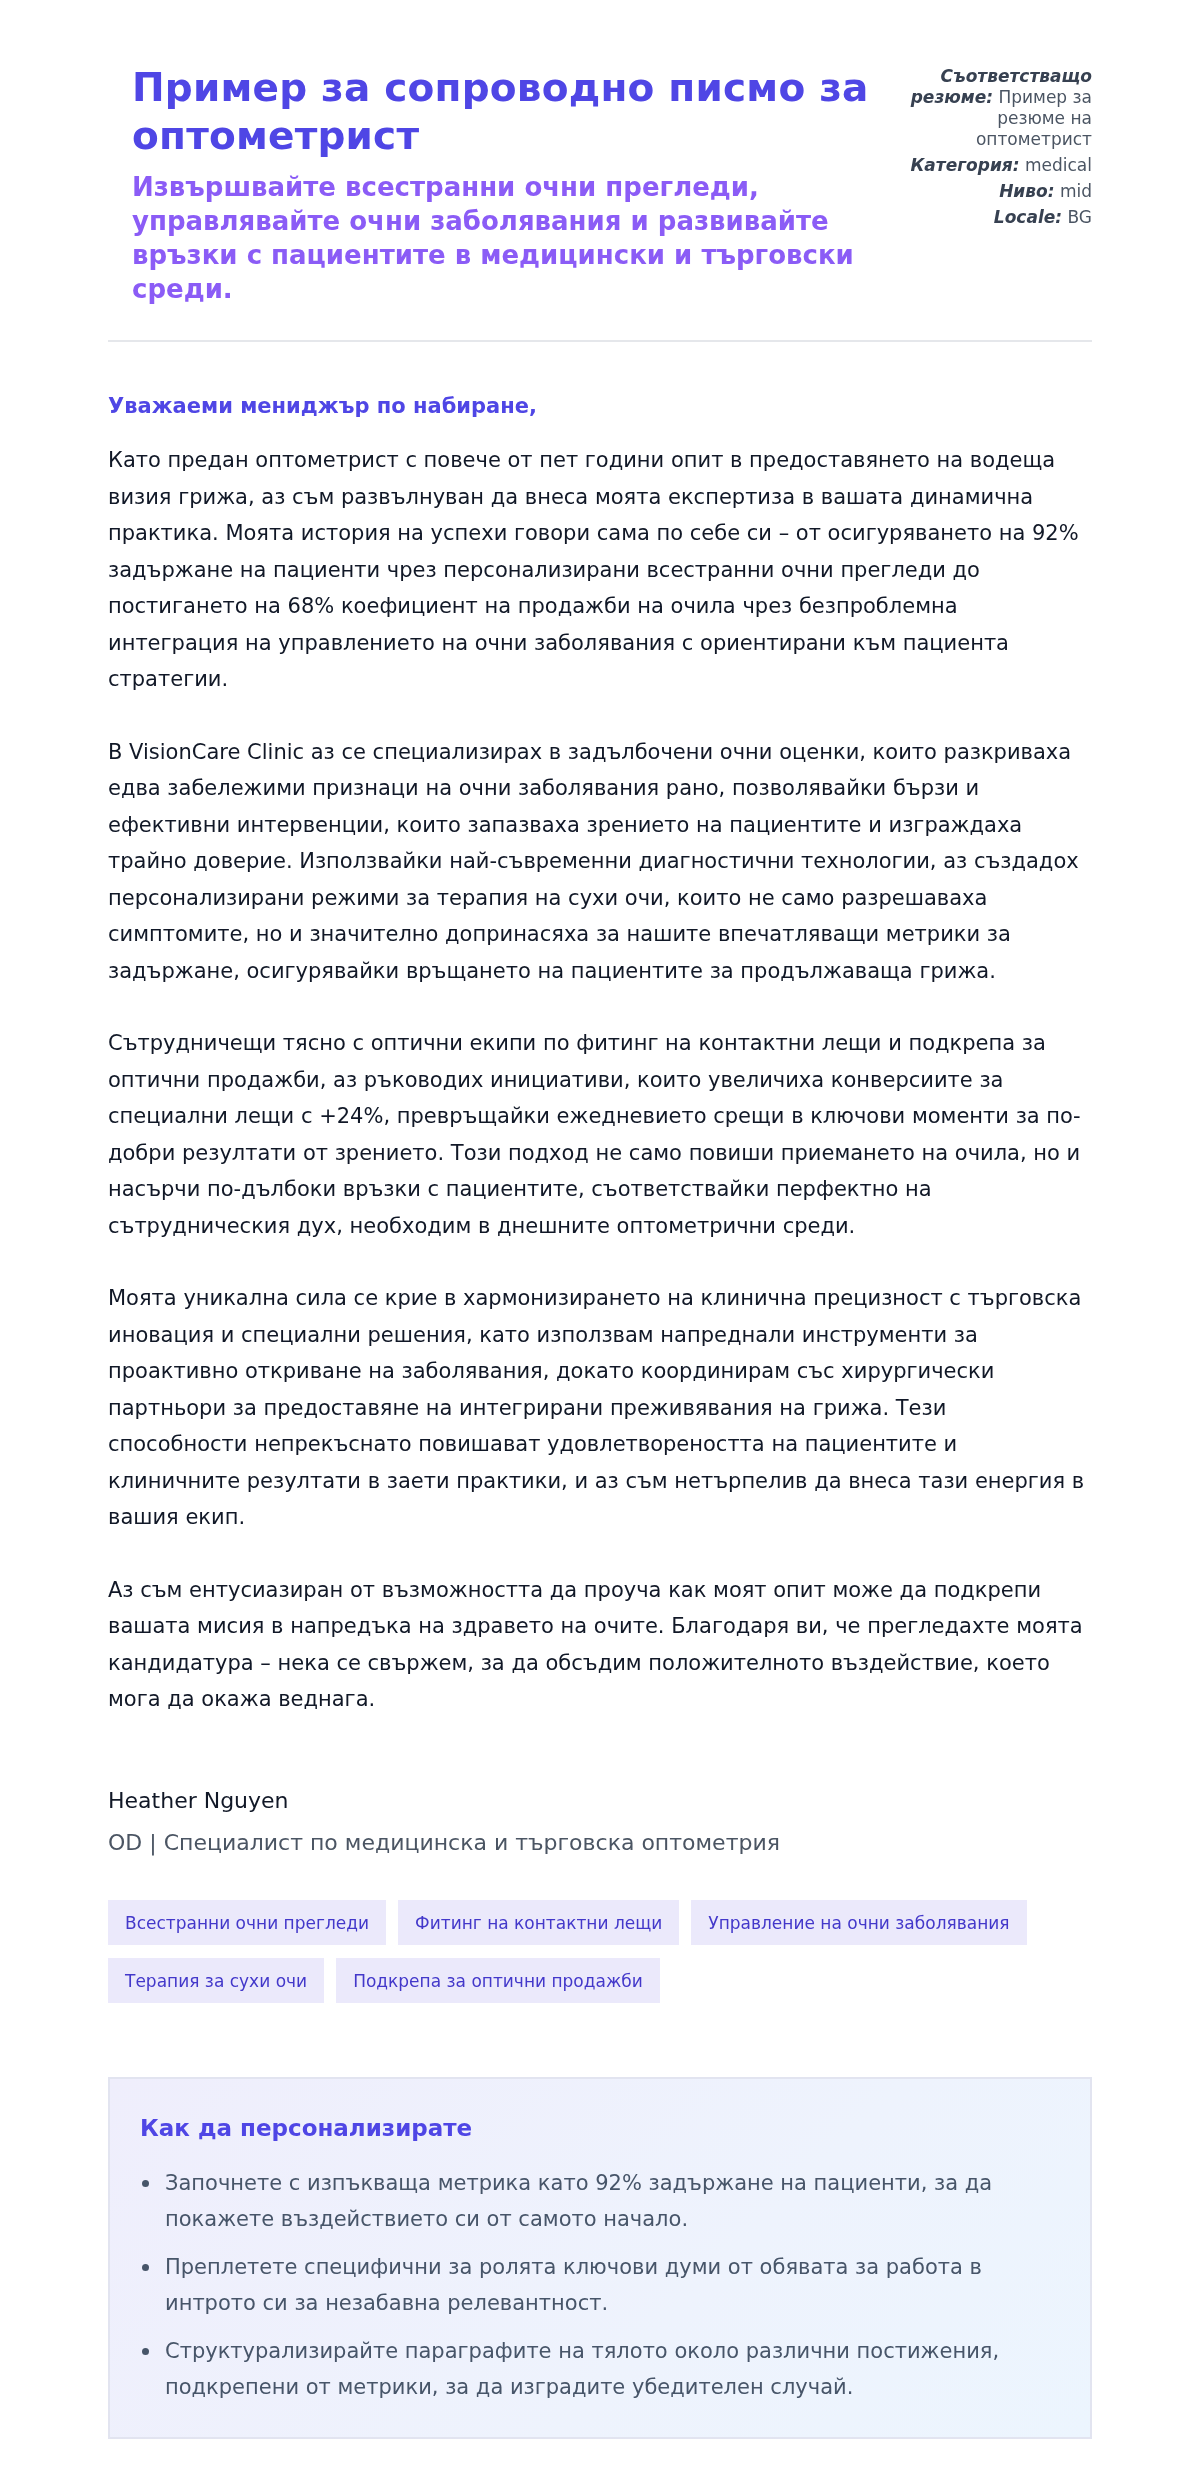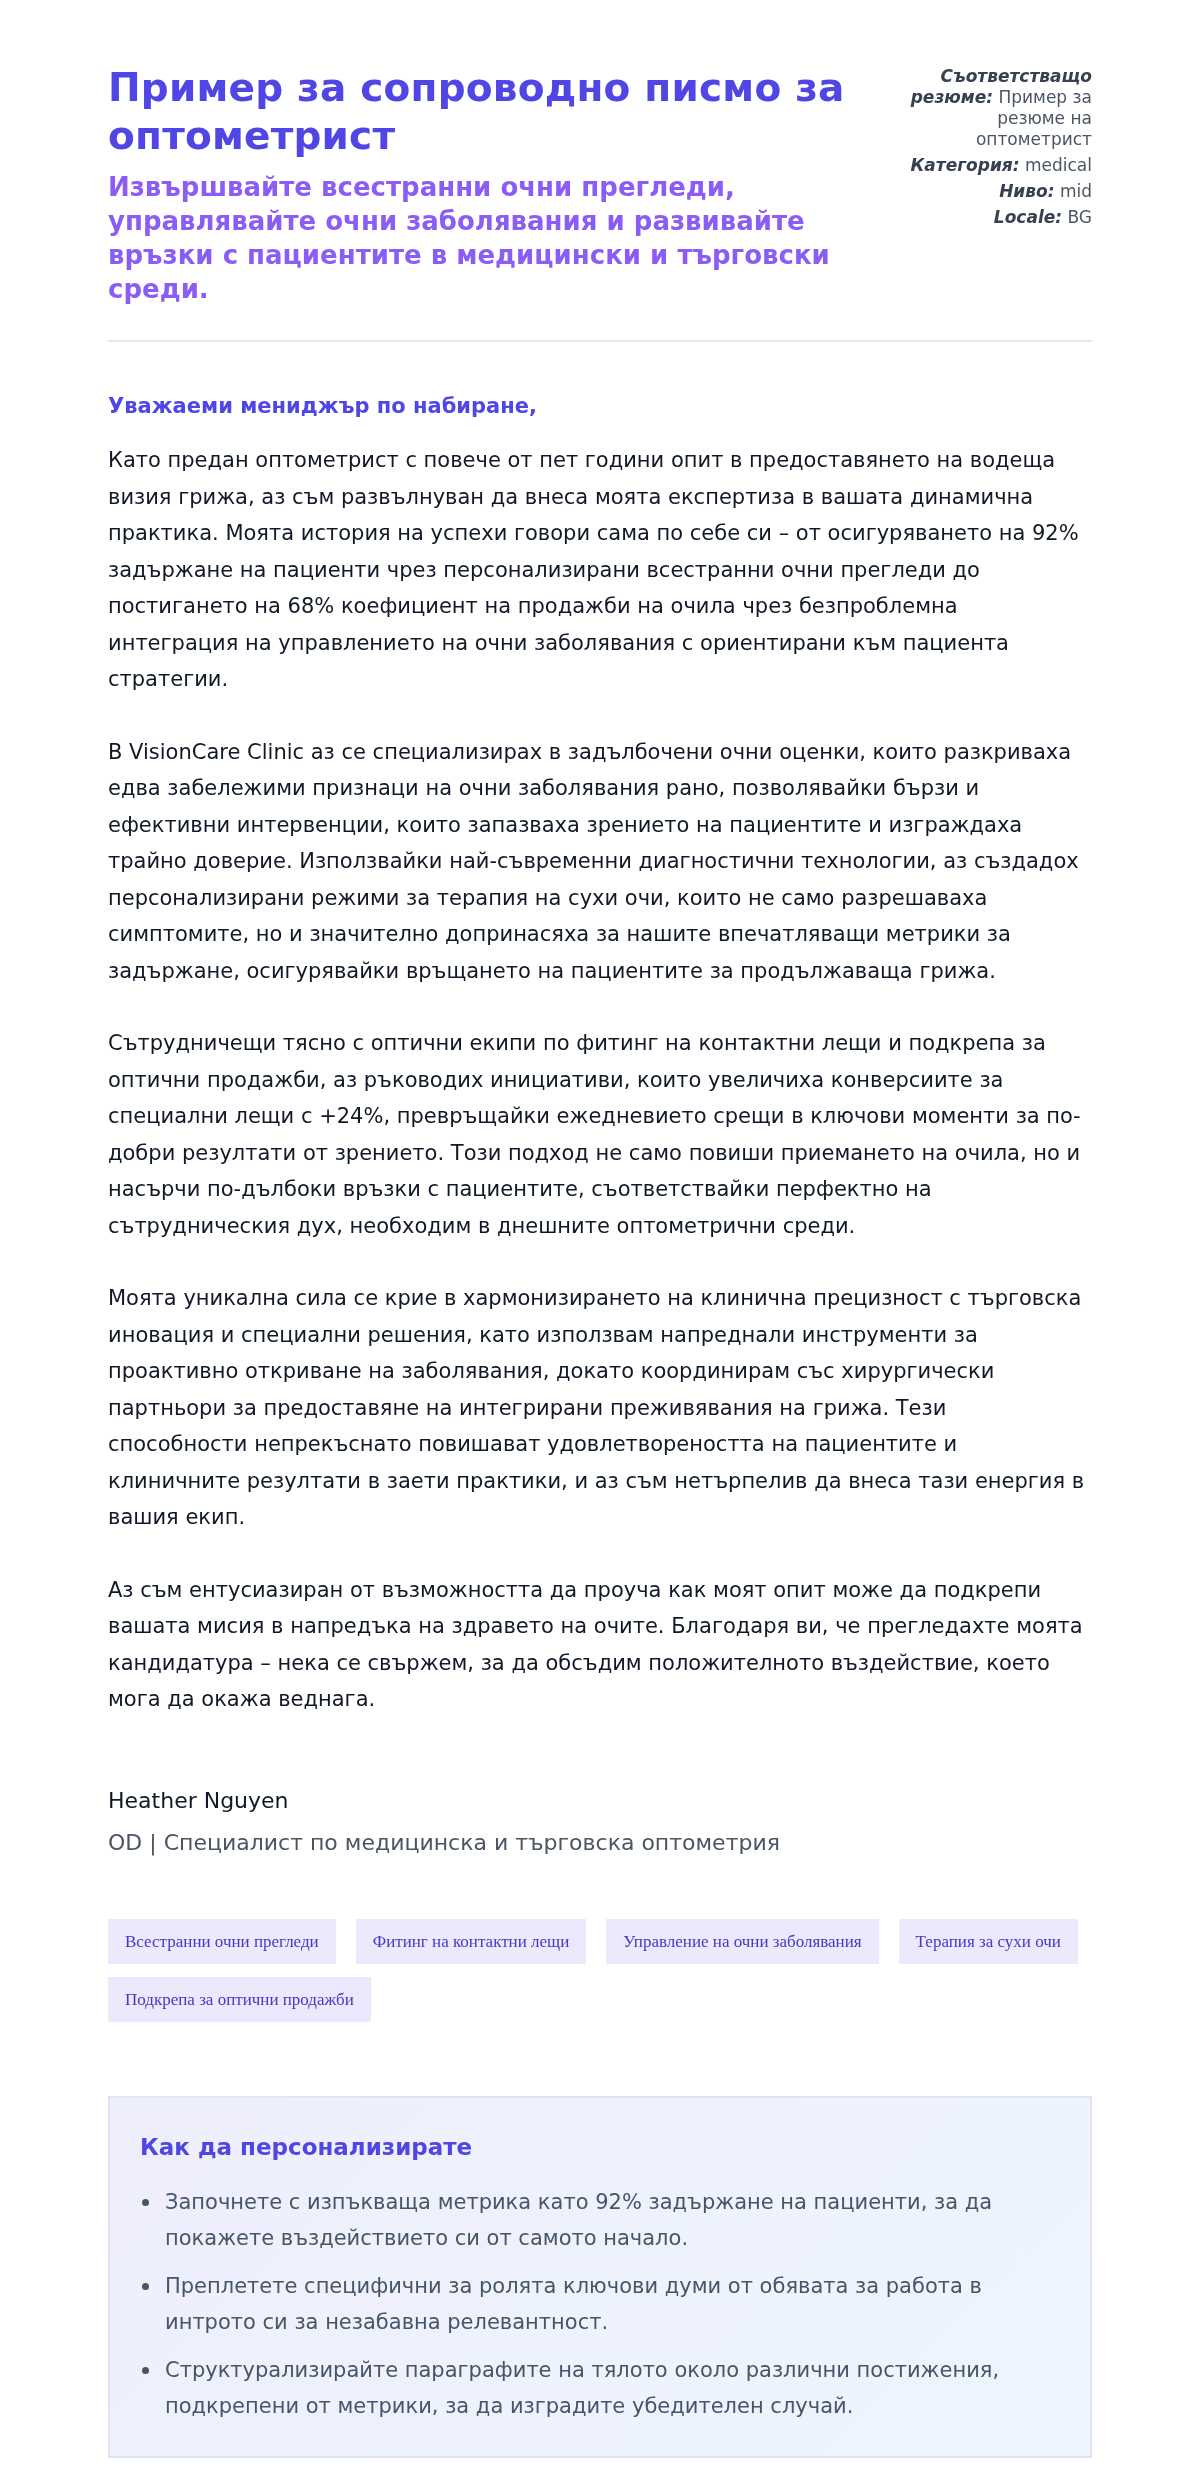--- a/index.html
+++ b/index.html
@@ -10,21 +10,21 @@
       color: #1f2937;
     }
     .page {
       width: 1200px;
       min-height: 2492px;
       padding: 64px 108px 60px 108px;
     }
     
     .header {
       display: flex;
-      justify-content: space-between;
+      justify-content: flex-end;
       align-items: flex-start;
       padding-bottom: 34px;
       border-bottom: 2px solid #e5e7eb;
     }
     .header-left { width: 760px; }
     .title {
       font-size: 39px;
       line-height: 48px;
       font-weight: bold;
       color: #4f46e5;
@@ -74,26 +74,25 @@
     }
     .sig-title {
       margin-top: 12px;
       font-size: 22px;
       line-height: 30px;
       color: #4b5563;
     }
 
     
     .tags {
-      margin-top: 61px;
+      margin-top: 42px;
       display: flex;
       flex-wrap: wrap;
-      gap: 13px 20px;
+      gap: 13px 12px;
       width: 1000px;
-      font-family: Liberation Serif, serif;
     }
     .tag {
       background: #ebe9fb;
       color: #4338ca;
       font-size: 17px;
       line-height: 22px;
       padding: 12px 17px 11px 17px;
       cursor: pointer;
     }
 

